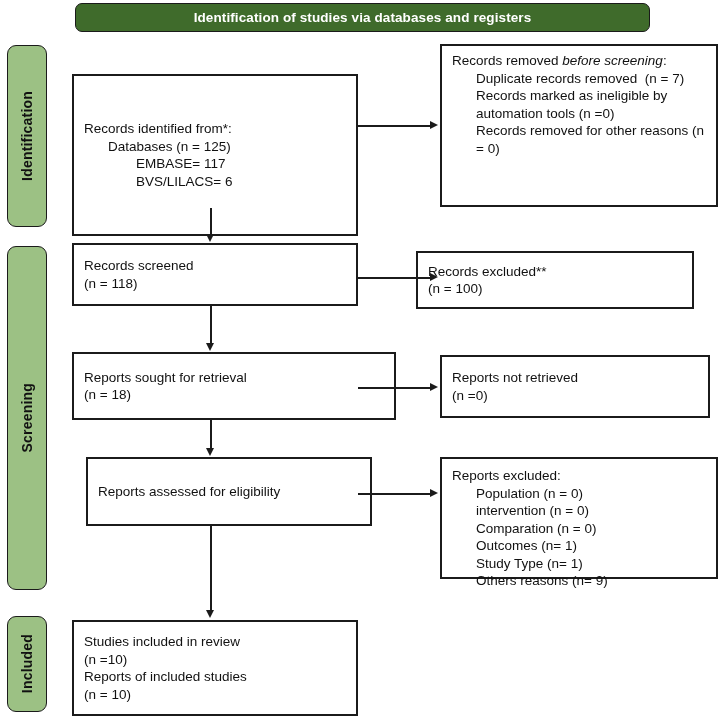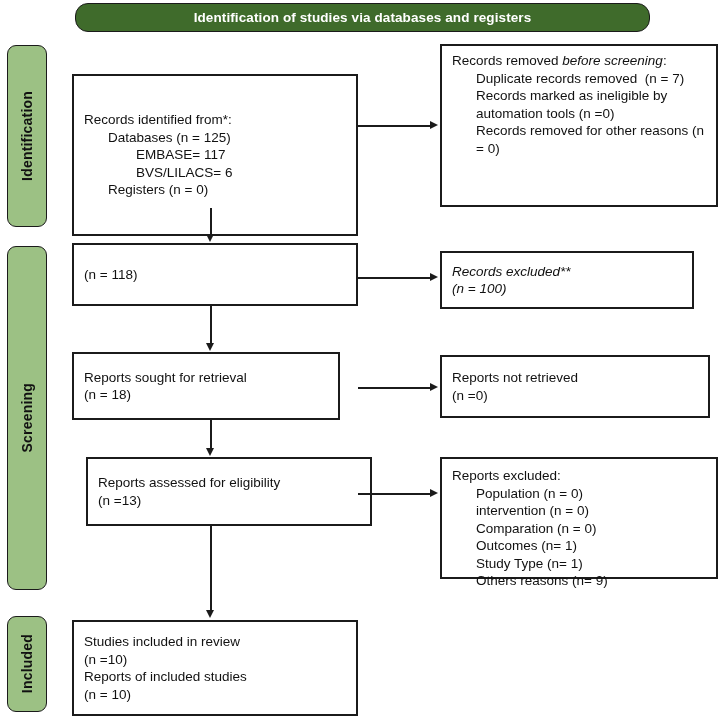--- a/index.html
+++ b/index.html
@@ -22,21 +22,21 @@
 
   
   .header-bar {
     position: absolute;
     left: 75px;
     top: 3px;
     width: 575px;
     height: 29px;
     background: #3f6b2b;
     border: 1.5px solid #1b1b1b;
-    border-radius: 13px;
+    border-radius: 7px;
     box-sizing: border-box;
     display: flex;
     align-items: center;
     justify-content: center;
   }
   .header-bar .header-text {
     color: #ffffff;
     font-size: 13.5px;
     font-weight: bold;
     letter-spacing: 0.1px;
@@ -89,22 +89,22 @@
   .ind-0 { padding-left: 0px;  }
   .ind-1 { padding-left: 24px; }
   .ind-2 { padding-left: 52px; }
   .hang  { padding-left: 24px; text-indent: 0px; }
   .ital  { font-style: italic; }
 
   
   .box-identified    { left: 72px;  top: 46px;  width: 286px; height: 162px; }
   .box-removed       { left: 440px; top: 44px;  width: 278px; height: 163px; }
   .box-screened      { left: 72px;  top: 243px; width: 286px; height: 63px;  }
-  .box-excluded      { left: 440px; top: 251px; width: 254px; height: 58px; font-style: italic;  }
-  .box-sought        { left: 72px;  top: 352px; width: 268px; height: 68px;  }
+  .box-excluded      { left: 416px; top: 251px; width: 278px; height: 58px;  }
+  .box-sought        { left: 72px;  top: 352px; width: 324px; height: 68px;  }
   .box-notretrieved  { left: 440px; top: 355px; width: 270px; height: 63px;  }
   .box-assessed      { left: 72px;  top: 457px; width: 286px; height: 69px; margin-left: 14px;  }
   .box-repexcluded   { left: 440px; top: 457px; width: 278px; height: 122px; }
   .box-included      { left: 72px;  top: 620px; width: 286px; height: 96px;  }
 
   .box-repexcluded   { justify-content: flex-start; padding-top: 8px; }
   .box-removed       { justify-content: flex-start; }
   .box-identified    { justify-content: center; margin-top: 28px; }
 
   
@@ -167,52 +167,51 @@
   </div>
   <div class="stage-bar stage-included">
     <span class="stage-text">Included</span>
   </div>
 
   <div class="box box-identified">
     <div class="line ind-0">Records identified from*:</div>
     <div class="line ind-1">Databases (n = 125)</div>
     <div class="line ind-2">EMBASE= 117</div>
     <div class="line ind-2">BVS/LILACS= 6</div>
-    <div class="line ind-1">Registers (n = 0)</div>
   </div>
 
   <div class="box box-removed">
     <div class="line ind-0"><span>Records removed </span><span class="ital">before screening</span><span>:</span></div>
     <div class="line hang">Duplicate records removed  (n = 7)</div>
     <div class="line hang">Records marked as ineligible by automation tools (n =0)</div>
     <div class="line hang">Records removed for other reasons (n = 0)</div>
   </div>
 
   <div class="box box-screened">
+    <div class="line ind-0">Records screened</div>
     <div class="line ind-0">(n = 118)</div>
   </div>
 
   <div class="box box-excluded">
     <div class="line ind-0">Records excluded**</div>
     <div class="line ind-0">(n = 100)</div>
   </div>
 
   <div class="box box-sought">
     <div class="line ind-0">Reports sought for retrieval</div>
     <div class="line ind-0">(n = 18)</div>
   </div>
 
   <div class="box box-notretrieved">
     <div class="line ind-0">Reports not retrieved</div>
     <div class="line ind-0">(n =0)</div>
   </div>
 
   <div class="box box-assessed">
     <div class="line ind-0">Reports assessed for eligibility</div>
-    <div class="line ind-0">(n =13)</div>
   </div>
 
   <div class="box box-repexcluded">
     <div class="line ind-0">Reports excluded:</div>
     <div class="line ind-1">Population (n = 0)</div>
     <div class="line ind-1">intervention (n = 0)</div>
     <div class="line ind-1">Comparation (n = 0)</div>
     <div class="line ind-1">Outcomes (n= 1)</div>
     <div class="line ind-1">Study Type (n= 1)</div>
     <div class="line ind-1">Others reasons (n= 9)</div>

